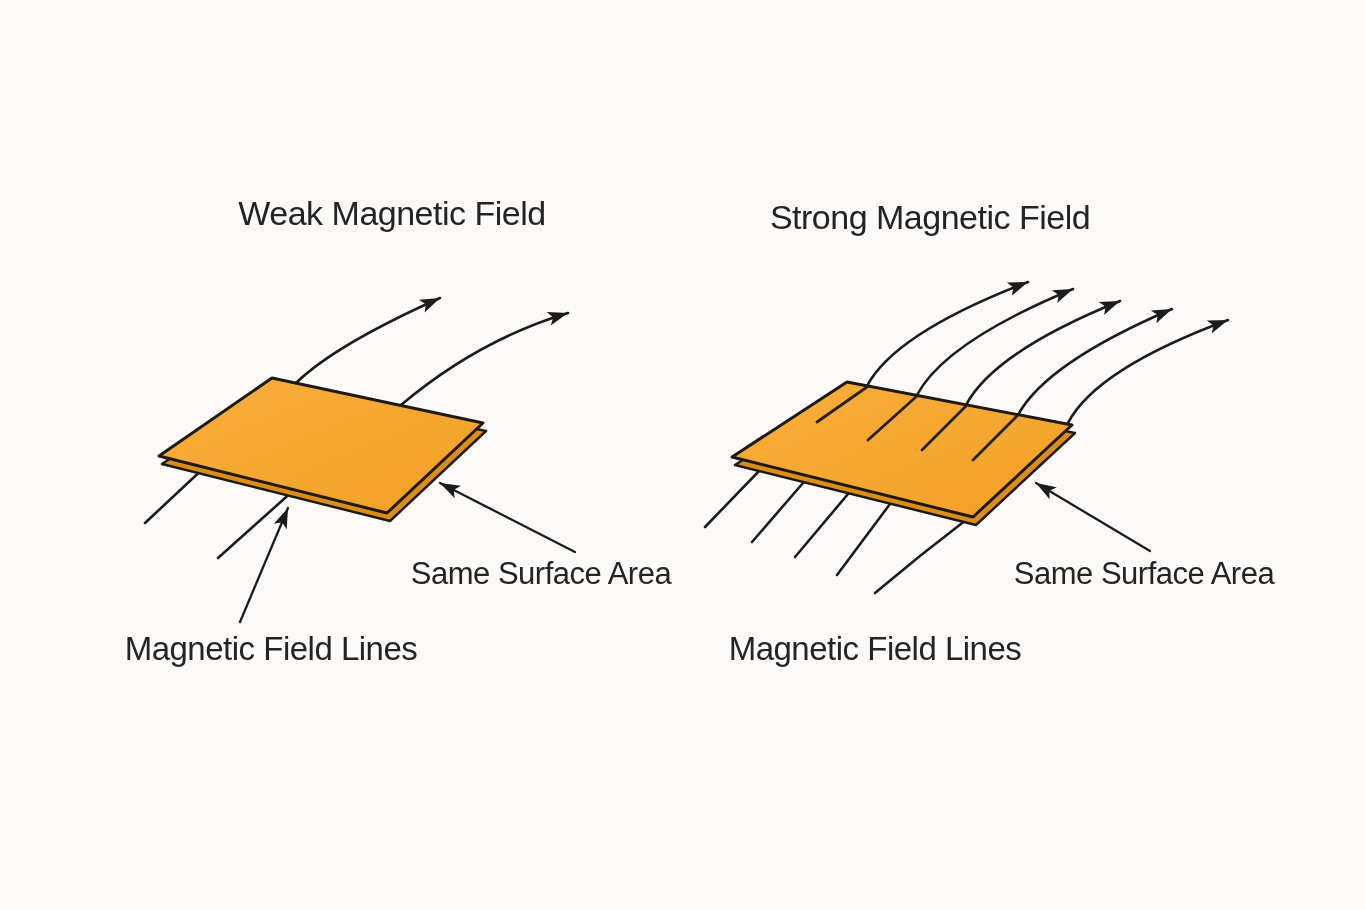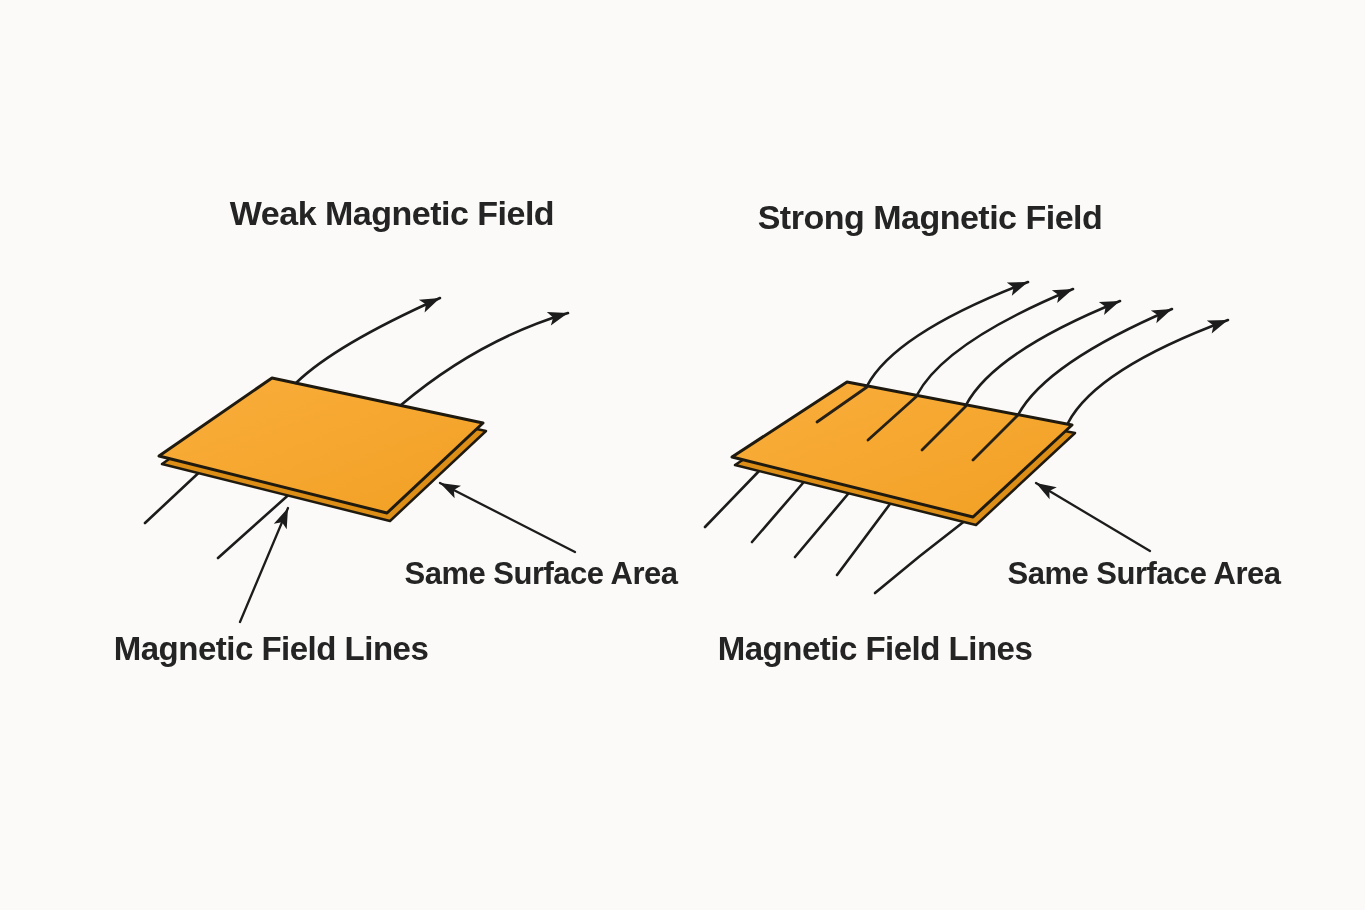--- a/index.html
+++ b/index.html
@@ -10,21 +10,20 @@
     overflow: hidden;
   }
   body {
     background: #FBFAF8;
     font-family: "Liberation Sans", sans-serif;
   }
   .figure-wrap {
     width: 1146px;
     height: 910px;
     position: relative;
-    font-weight: bold;
   }
   svg { display: block; }
   .diagram-text {
     fill: #242424;
     font-family: "Liberation Sans", "DejaVu Sans", sans-serif;
     letter-spacing: -0.5px;
   }
   .title-text   { font-size: 34px; }
   .surface-text { font-size: 31px; }
   .lines-text   { font-size: 33px; }

